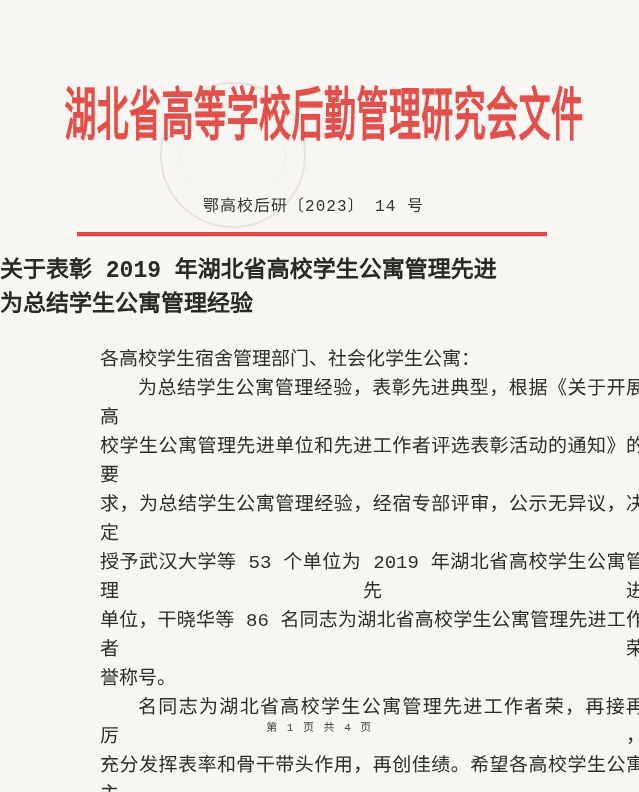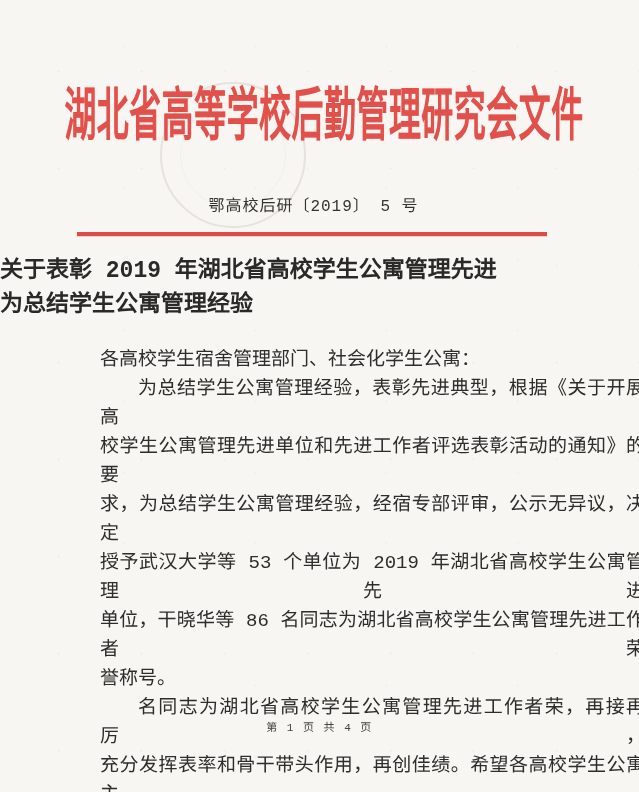--- a/index.html
+++ b/index.html
@@ -116,21 +116,21 @@
 </style>
 </head>
 <body>
 
 <div class="page">
 
   <div class="seal-watermark"></div>
 
   <div class="org-header">湖北省高等学校后勤管理研究会文件</div>
 
-  <div class="doc-number">鄂高校后研〔2019〕 5 号</div>
+  <div class="doc-number">鄂高校后研〔2023〕 14 号</div>
 
   <div class="red-divider"></div>
 
   <div class="doc-title">
     <div>关于表彰 2019 年湖北省高校学生公寓管理先进</div>
     <div>为总结学生公寓管理经验</div>
   </div>
 
   <div class="doc-body">
     <div class="bline">各高校学生宿舍管理部门、社会化学生公寓：</div>

